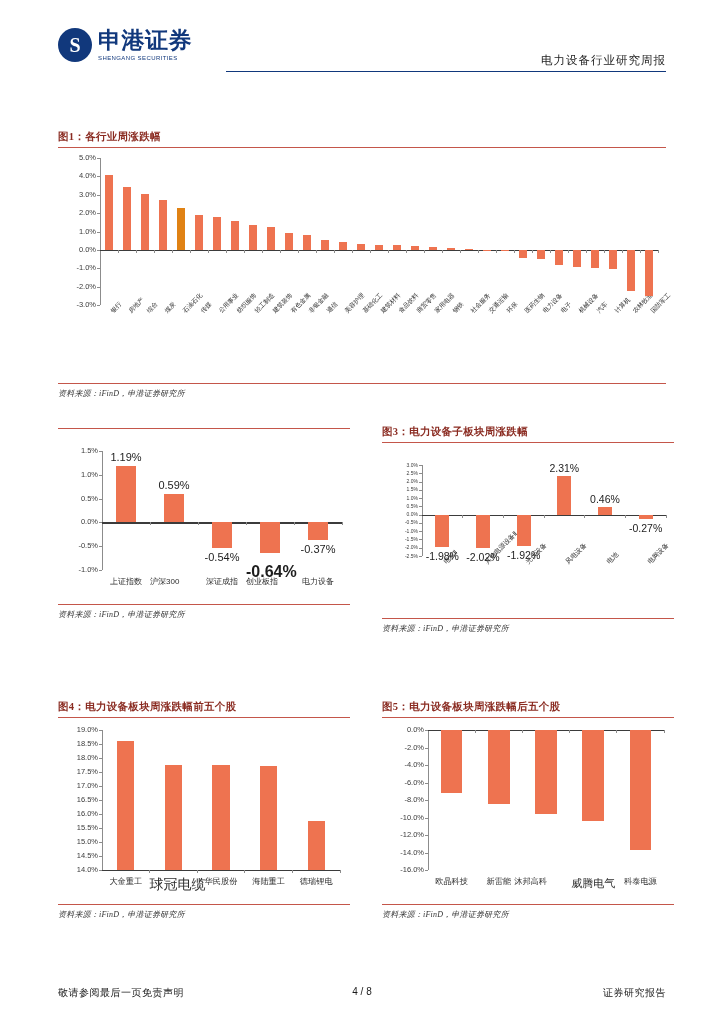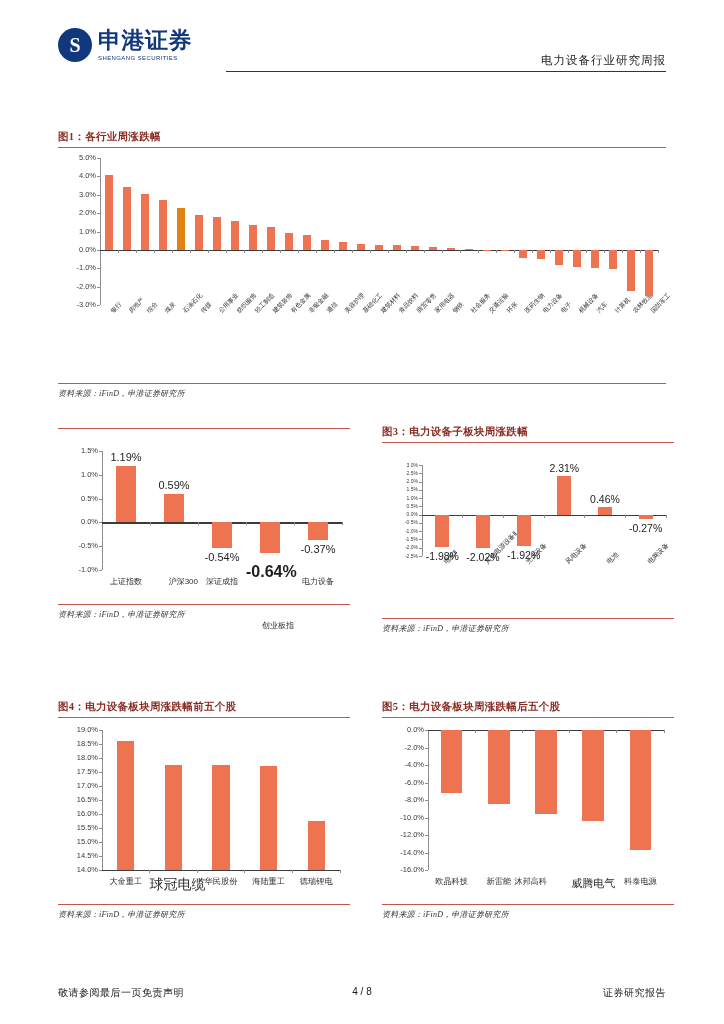--- a/index.html
+++ b/index.html
@@ -211,29 +211,29 @@
         <div class="tick" style="left: 41px; top: 117.2px; width: 3px;"></div>
         <div class="axis-lbl" style="right: 252px; top: 136px; width: 38px;">-1.0%</div>
         <div class="tick" style="left: 41px; top: 141px; width: 3px;"></div>
         <div class="zeroline" style="left: 44px; width: 240px; top: 93.4px;"></div>
         <div class="bar" style="left: 58.4px; top: 36.756px; width: 19.2px; height: 56.644px;"></div>
         <div class="tick" style="left: 91.5px; top: 93.4px; width: 1px; height: 3px;"></div>
         <div class="cat" style="left: 44px; width: 48px; text-align: center; top: 147px; font-size: 8px;">上证指数</div>
         <div class="dlabel" style="left: 44px; width: 48px; text-align: center; font-size: 11px; top: 21.756px;">1.19%</div>
         <div class="bar" style="left: 106.4px; top: 65.316px; width: 19.2px; height: 28.084px;"></div>
         <div class="tick" style="left: 139.5px; top: 93.4px; width: 1px; height: 3px;"></div>
-        <div class="cat" style="left: 92px; width: 48px; text-align: right; top: 147px; font-size: 8px;">沪深300</div>
+        <div class="cat" style="left: 92px; width: 48px; text-align: left; top: 147px; font-size: 8px;">沪深300</div>
         <div class="dlabel" style="left: 92px; width: 48px; text-align: center; font-size: 11px; top: 50.316px;">0.59%</div>
         <div class="bar" style="left: 154.4px; top: 93.4px; width: 19.2px; height: 25.704px;"></div>
         <div class="tick" style="left: 187.5px; top: 93.4px; width: 1px; height: 3px;"></div>
         <div class="cat" style="left: 140px; width: 48px; text-align: center; top: 147px; font-size: 8px;">深证成指</div>
         <div class="dlabel" style="left: 140px; width: 48px; text-align: center; font-size: 11px; top: 122.104px;">-0.54%</div>
         <div class="bar" style="left: 202.4px; top: 93.4px; width: 19.2px; height: 30.464px;"></div>
         <div class="tick" style="left: 235.5px; top: 93.4px; width: 1px; height: 3px;"></div>
-        <div class="cat" style="left: 188px; width: 48px; text-align: right; top: 147px; font-size: 8px; margin-top: 44px;">创业板指</div>
+        <div class="cat" style="left: 188px; width: 48px; text-align: left; top: 147px; font-size: 8px;">创业板指</div>
         <div class="dlabel" style="left: 188px; width: 48px; text-align: center; font-size: 16px; top: 134px; font-weight: bold;">-0.64%</div>
         <div class="bar" style="left: 250.4px; top: 93.4px; width: 19.2px; height: 17.612px;"></div>
         <div class="tick" style="left: 283.5px; top: 93.4px; width: 1px; height: 3px;"></div>
         <div class="cat" style="left: 236px; width: 48px; text-align: center; top: 147px; font-size: 8px;">电力设备</div>
         <div class="dlabel" style="left: 236px; width: 48px; text-align: center; font-size: 11px; top: 114.012px;">-0.37%</div>
       </div>
     <div class="fig-rule-bottom"></div>
     <div class="fig-src">资料来源：iFinD，申港证券研究所</div>
   </div>
 

